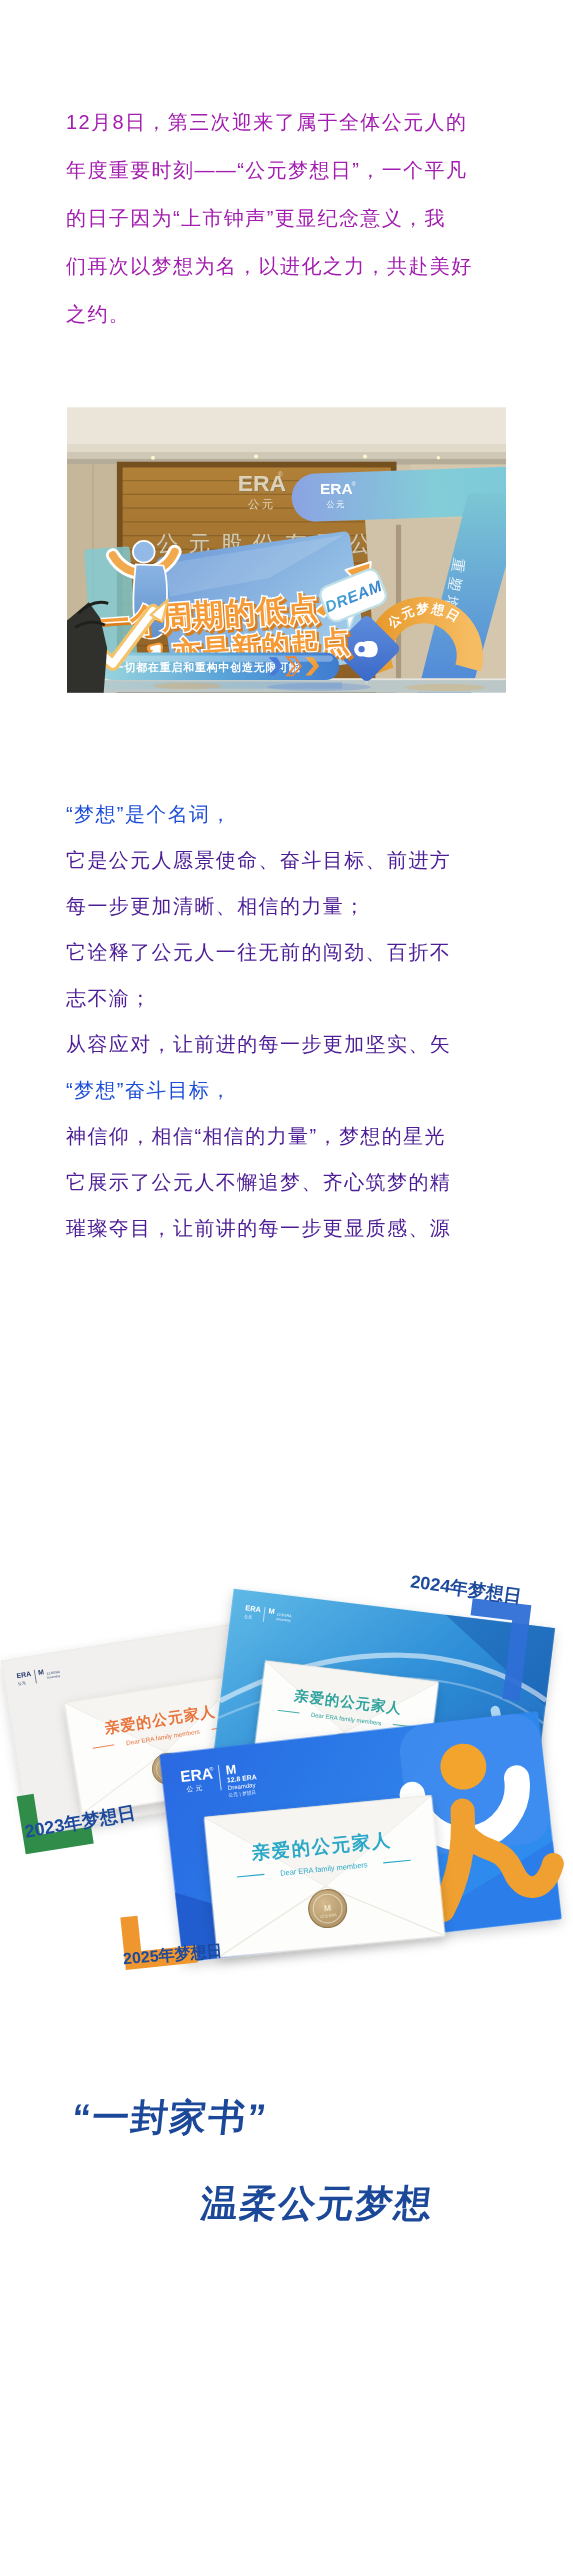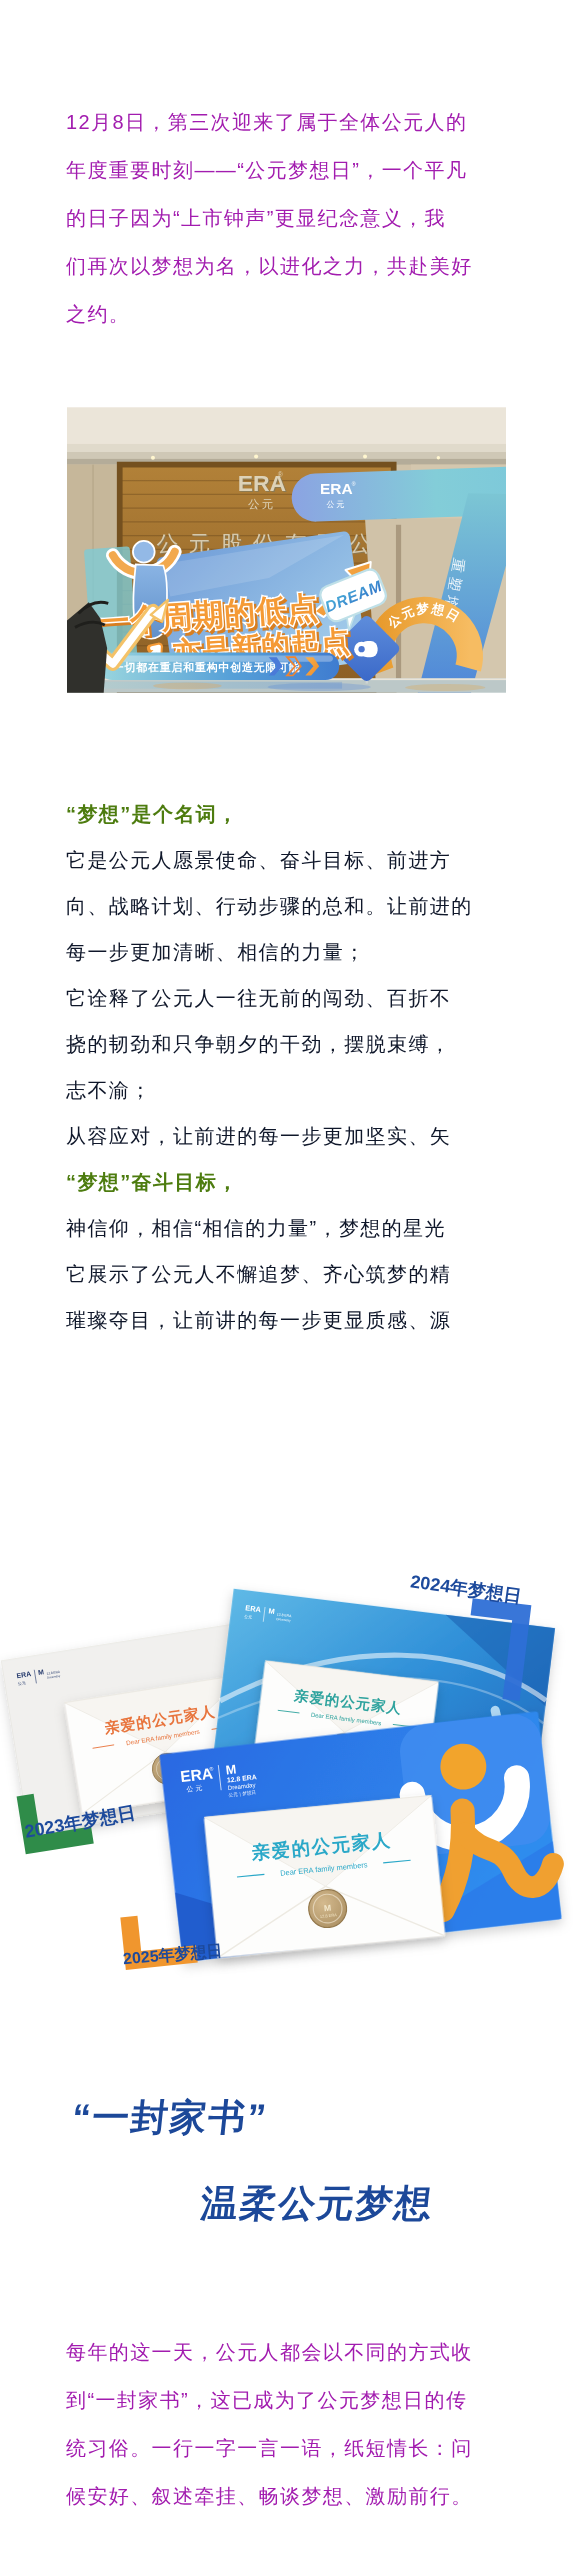--- a/index.html
+++ b/index.html
@@ -1,22 +1,22 @@
 <!DOCTYPE html>
 <html style="font-size:9.2px"><head>
 <meta charset="utf-8">
 <style>
   html,body{margin:0;padding:0;background:#ffffff;}
   #page{position:relative;width:574px;height:2576px;background:#ffffff;overflow:hidden;
         font-family:"Liberation Sans","DejaVu Sans",sans-serif;}
   .para{position:absolute;left:66px;width:459px;font-size:20px;line-height:48px;
         letter-spacing:1.4px;color:#a21caf;white-space:pre-line;text-align:justify;}
   #dream-lines{position:absolute;left:66px;top:791px;width:459px;}
-  #dream-lines .dline{font-size:20px;line-height:46px;letter-spacing:1.4px;color:#0f172a;white-space:nowrap;}
-  #dream-lines .dline.bold{font-weight:700;color:#4d7c0f;}
+  #dream-lines .dline{font-size:20px;line-height:46px;letter-spacing:1.4px;color:#4c1d95;white-space:nowrap;}
+  #dream-lines .dline.bold{font-weight:400;color:#1d4ed8;}
   .big-title{position:absolute;font-size:37px;font-weight:700;color:#1c4899;
              letter-spacing:1.7px;transform:skewX(-6deg);white-space:nowrap;}
   .collage-label{position:absolute;font-size:18px;font-weight:700;color:#1d4a9c;white-space:nowrap;}
   svg text{font-family:"Liberation Sans","DejaVu Sans",sans-serif;}
 </style>
 </head>
 <body>
 
 <div id="page">
 
@@ -220,24 +220,22 @@
     <g>
       <polygon points="0,372 38,340 58,368 70,420 64,498 0,498" fill="#30302c"></polygon>
       <path d="M 20,360 q 24,-26 52,-18 M 14,384 q 30,-16 52,-4" stroke="#1f1f1c" stroke-width="5" fill="none"></path>
     </g>
   </svg>
   </div>
 
   <div id="dream-lines">
       <div class="dline bold">“梦想”是个名词，</div>
       <div class="dline">它是公元人愿景使命、奋斗目标、前进方</div>
-      <div class="dline">向、战略计划、行动步骤的总和。让前进的</div>
       <div class="dline">每一步更加清晰、相信的力量；</div>
       <div class="dline">它诠释了公元人一往无前的闯劲、百折不</div>
-      <div class="dline">挠的韧劲和只争朝夕的干劲，摆脱束缚，</div>
       <div class="dline">志不渝；</div>
       <div class="dline">从容应对，让前进的每一步更加坚实、矢</div>
       <div class="dline bold">“梦想”奋斗目标，</div>
       <div class="dline">神信仰，相信“相信的力量”，梦想的星光</div>
       <div class="dline">它展示了公元人不懈追梦、齐心筑梦的精</div>
       <div class="dline">璀璨夺目，让前讲的每一步更显质感、源</div>
     </div>
 
   <div style="position:absolute;left:0;top:1497px;width:574px;height:482px;">
   <svg width="574" height="482" viewBox="0 0 1000 840">
@@ -370,19 +368,15 @@
   </svg>
   </div>
 
   <div class="collage-label" style="left:410px;top:1577px;transform:rotate(8deg);">2024年梦想日</div>
   <div class="collage-label" style="left:24px;top:1810px;transform:rotate(-10deg);">2023年梦想日</div>
   <div class="collage-label" style="left:123px;top:1945px;font-size:16px;transform:rotate(-5deg);">2025年梦想日</div>
 
   <div class="big-title" style="left:72px;top:2093px;">“一封家书”</div>
   <div class="big-title" style="left:201px;top:2179px;">温柔公元梦想</div>
 
-  <div class="para" style="top:2328px;">每年的这一天，公元人都会以不同的方式收
-到“一封家书”，这已成为了公元梦想日的传
-统习俗。一行一字一言一语，纸短情长：问
-候安好、叙述牵挂、畅谈梦想、激励前行。</div>
 
 </div>
 
 
 </body></html>

